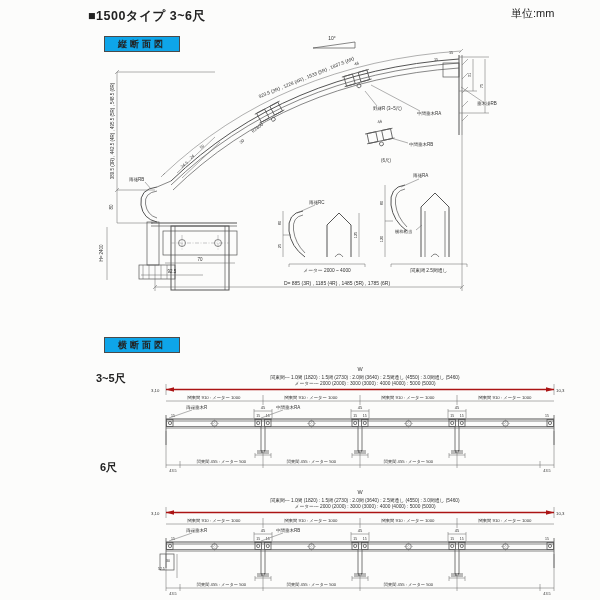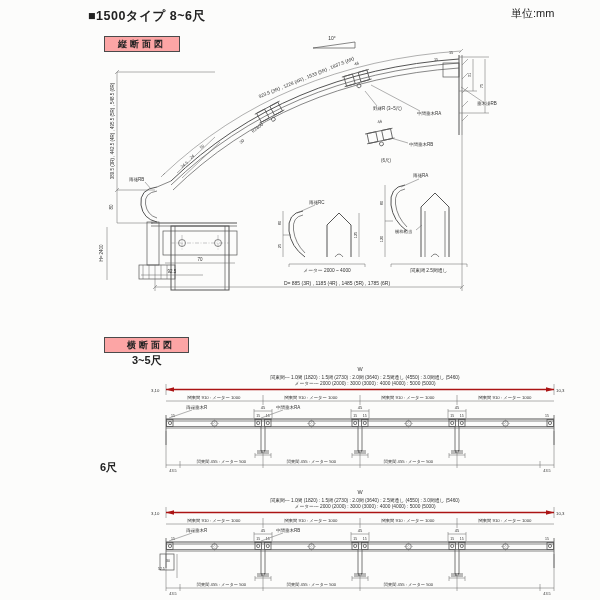--- a/index.html
+++ b/index.html
@@ -2,37 +2,37 @@
 <html><head>
 <meta charset="utf-8">
 <style>
   html,body{margin:0;padding:0;background:#ffffff;}
   .page{position:relative;width:600px;height:600px;background:#fcfcfb;overflow:hidden;
         font-family:"Liberation Sans","DejaVu Sans",sans-serif;color:#222;}
   .abs{position:absolute;}
   .title{font-weight:bold;font-size:12.5px;letter-spacing:0.5px;}
   .unit{font-size:11px;}
   .secbox{border:1.5px solid #4a4a4a;width:74px;height:14px;display:flex;align-items:center;
-          justify-content:center;font-size:9px;font-weight:bold;letter-spacing:3px;background:#fca5a5;}
+          justify-content:center;font-size:9px;font-weight:bold;letter-spacing:3px;background:#0ea5e9;}
   .sub{font-size:11px;font-weight:bold;}
   svg{overflow:visible;}
   svg text{font-family:"Liberation Sans","DejaVu Sans",sans-serif;fill:#333;}
   .ln{stroke:#555;stroke-width:1;fill:none;}
   .ln2{stroke:#555;stroke-width:0.7;fill:none;}
   .dim{stroke:#707070;stroke-width:0.55;fill:none;}
   .cl{stroke:#888;stroke-width:0.45;fill:none;stroke-dasharray:4 1.5 1 1.5;}
   .red{stroke:#ab1414;stroke-width:1.5;fill:none;}
   .redf{fill:#ab1414;stroke:none;}
 </style>
 </head>
 <body>
 
 <div class="page">
 
-  <div class="abs title" style="left:88px;top:8px;">■1500タイプ 8~6尺</div>
+  <div class="abs title" style="left:88px;top:8px;">■1500タイプ 3~6尺</div>
   <div class="abs unit" style="left:511px;top:6px;">単位:mm</div>
 
   <div class="abs secbox" style="left:104px;top:36px;">縦断面図</div>
 
   <svg class="abs" style="left:85px;top:35px;" width="440" height="270" viewBox="0 0 440 270">
 
     <g>
       <line class="dim" x1="32" y1="37" x2="130" y2="37"></line>
       <line class="dim" x1="32" y1="37" x2="32" y2="155"></line>
       <line class="dim" x1="30" y1="39" x2="34" y2="35"></line>
@@ -199,22 +199,22 @@
     <g>
       <line class="dim" x1="70" y1="244" x2="70" y2="256"></line>
       <line class="dim" x1="377" y1="100" x2="377" y2="256"></line>
       <line class="dim" x1="70" y1="252" x2="377" y2="252"></line>
       <line class="dim" x1="68" y1="254" x2="72" y2="250"></line>
       <line class="dim" x1="375" y1="254" x2="379" y2="250"></line>
       <text font-size="5" text-anchor="middle" x="252" y="250">D= 885 (3R) , 1185 (4R) , 1485 (5R) , 1785 (6R)</text>
     </g>
   </svg>
 
-  <div class="abs secbox" style="left:104px;top:337px;padding-left:9px;">横断面図</div>
-  <div class="abs sub" style="left:96px;top:353px;margin-left:36px;">3~5尺</div>
+  <div class="abs secbox" style="left:104px;top:337px;">横断面図</div>
+  <div class="abs sub" style="left:96px;top:371px;">3~5尺</div>
 
   <svg class="abs" style="left:150px;top:365px;" width="420" height="112" viewBox="0 0 420 112">
     <defs>
       <g id="rpA" fill="none" stroke="#555" stroke-width="0.8">
         <line x1="-9" y1="0" x2="9" y2="0"></line>
         <rect x="-8" y="0.5" width="6.5" height="7"></rect>
         <rect x="1.5" y="0.5" width="6.5" height="7"></rect>
         <circle cx="-4.8" cy="4" r="1.6"></circle>
           <circle cx="4.8" cy="4" r="1.6"></circle>
         <line x1="-2" y1="8" x2="-2" y2="32"></line>

